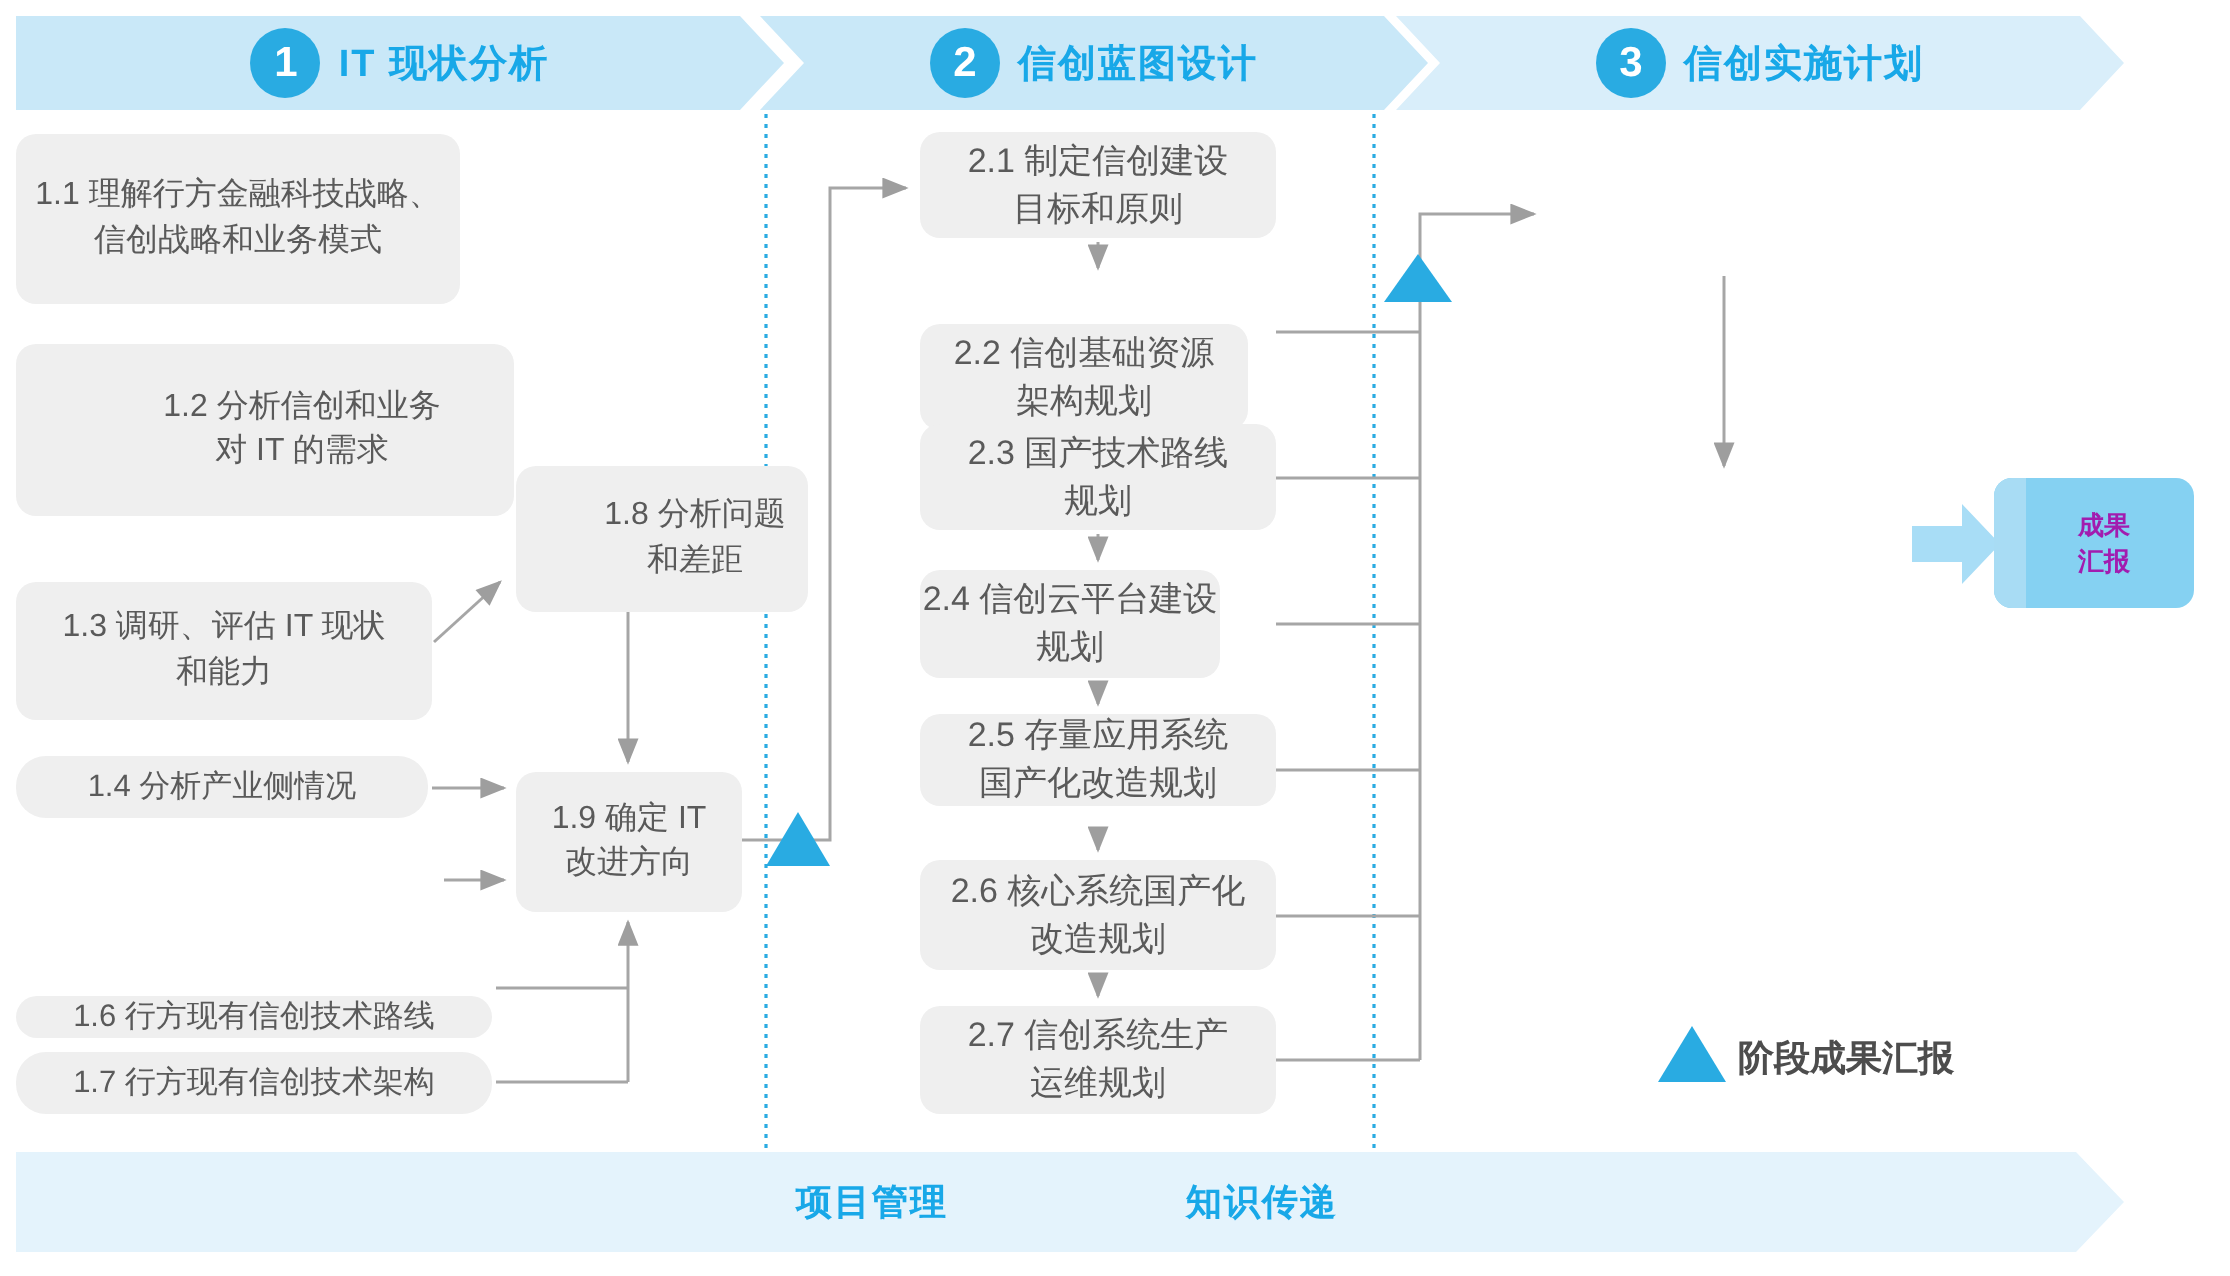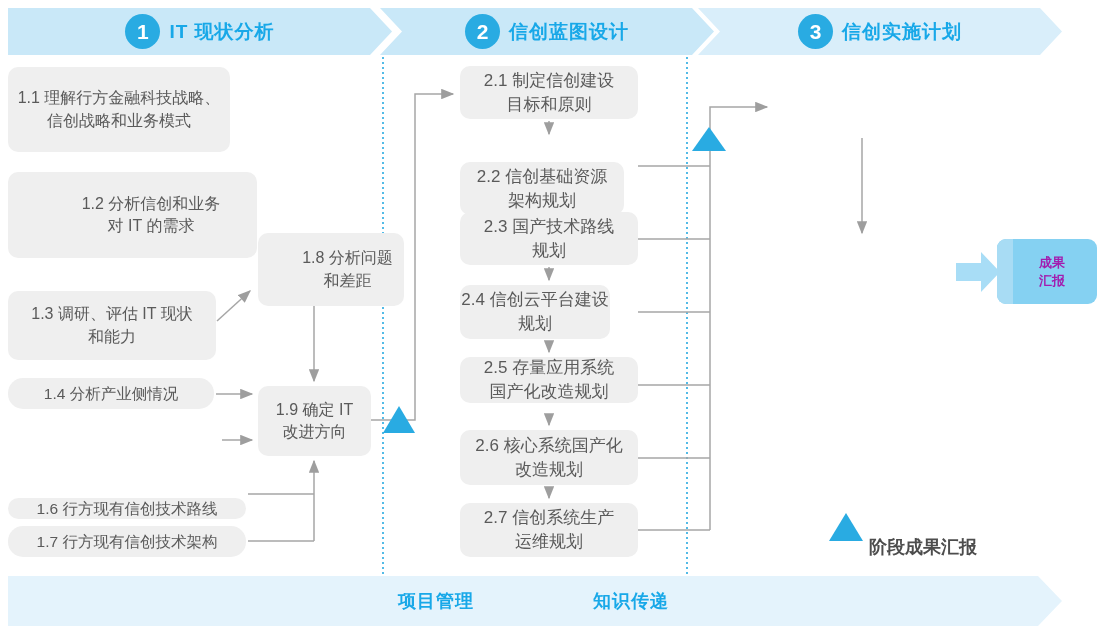--- a/index.html
+++ b/index.html
@@ -22,21 +22,21 @@
   .small{font-size:17px;}
 
   
   #result-box{position:absolute;left:997px;top:239px;width:100px;height:65px;background:#85d1f2;
               border-radius:9px;overflow:hidden;display:flex;align-items:center;justify-content:center;}
   #result-stripe{position:absolute;left:0;top:0;width:16px;height:100%;background:#a8dcf4;}
   #result-label{position:relative;color:#a21caf;font-weight:bold;font-size:13px;line-height:1.35;
                 white-space:pre-line;text-align:center;padding-left:10px;}
 
   
-  #legend-label{position:absolute;left:869px;top:517px;color:#4d4d4d;font-size:18px;font-weight:bold;margin-top:18px;}
+  #legend-label{position:absolute;left:869px;top:517px;color:#4d4d4d;font-size:18px;font-weight:bold;}
 
   
   #footer-banner{position:absolute;left:8px;top:576px;width:1054px;height:50px;background:#e4f3fc;
                  clip-path:polygon(0 0,calc(100% - 24px) 0,100% 50%,calc(100% - 24px) 100%,0 100%);}
   .footer-item{position:absolute;top:0;height:100%;display:flex;align-items:center;
                color:#18a8e8;font-size:18px;font-weight:bold;letter-spacing:1px;}
   #footer-item-0{left:390px;}
   #footer-item-1{left:585px;}
 
   svg#wires{position:absolute;left:0;top:0;pointer-events:none;}

